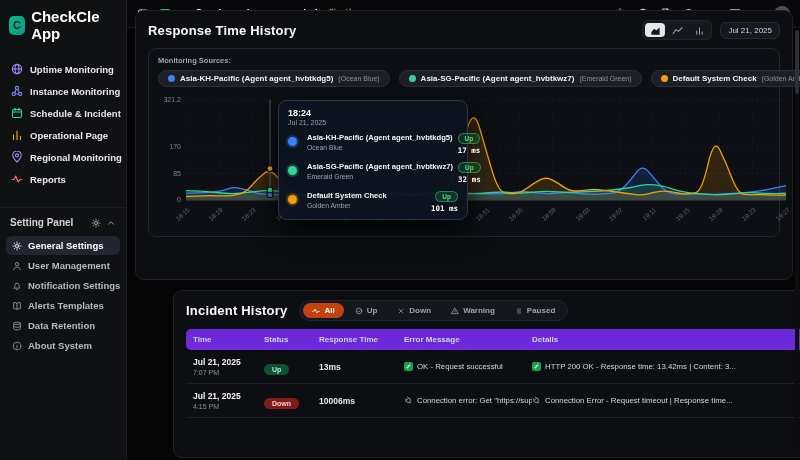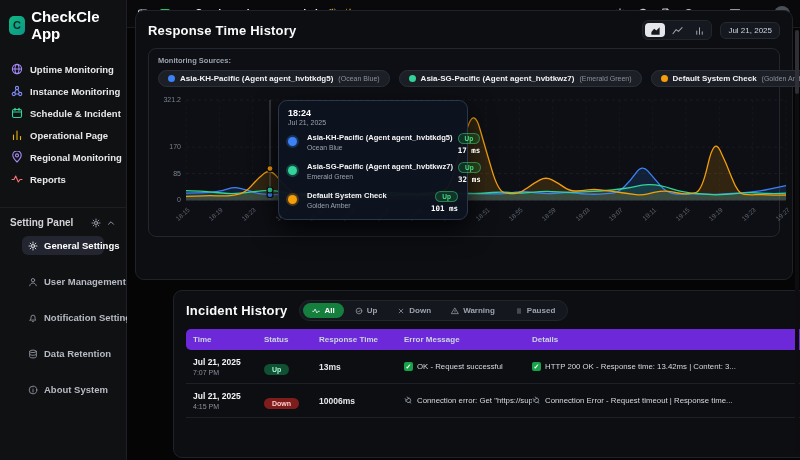--- a/index.html
+++ b/index.html
@@ -14,21 +14,21 @@
     color:#06281f; font-weight:bold; font-size:11px; display:flex; align-items:center; justify-content:center; }
   .logo-text { font-size:15px; font-weight:bold; color:#fff; }
   .nav { padding:8px 6px 4px; display:flex; flex-direction:column; gap:2px; }
   .nav-item { display:flex; align-items:flex-end; gap:7px; padding:4px 5px; border-radius:6px; cursor:pointer; }
   .nav-item .label { font-size:9.5px; font-weight:bold; color:#e8e8ea; white-space:nowrap; }
   .ic { display:inline-flex; align-items:center; justify-content:center; }
   .settings-header { display:flex; align-items:center; justify-content:space-between;
     padding:9px 10px 6px; margin-top:14px; border-top:1px solid #1c1e23; }
   .settings-header .sp-label { font-size:10px; font-weight:bold; color:#d4d4d8; }
   .sh-icons { display:flex; gap:5px; color:#9ca3af; }
-  .settings-list { padding:2px 22px; display:flex; flex-direction:column; gap:17px; }
+  .settings-list { padding:2px 6px; display:flex; flex-direction:column; gap:1px; }
   .set-item { display:flex; align-items:center; gap:6px; padding:4px 6px; border-radius:6px; color:#b6bac2; cursor:pointer; }
   .set-item .label { font-size:9.5px; font-weight:600; white-space:nowrap; }
   .set-item.active { background:#232630; color:#fff; }
   .set-item.active .label { color:#fff; }
 
   
   .main { flex:1; position:relative; background:#050506; }
   .topbar { height:28px; display:flex; align-items:center; gap:10px; padding:0 10px;
     background:#09090b; border-bottom:1px solid #191b1f; }
   .topbar .greeting { font-size:10px; font-weight:bold; color:#f4f4f5; margin-left:14px; }
@@ -82,21 +82,21 @@
   .tt-right { display:flex; flex-direction:column; align-items:flex-end; gap:2px; }
   .up-badge { font-size:6.5px; font-weight:bold; color:#4ade80; background:rgba(22,163,74,.22);
     border:1px solid rgba(74,222,128,.45); border-radius:999px; padding:1px 6px; }
   .tt-val { font-size:7.5px; font-weight:bold; color:#fff; font-family:"DejaVu Sans Mono", monospace; }
 
   
   .filter-group { display:flex; align-items:center; gap:2px; background:#14171d; border:1px solid #22252c;
     border-radius:999px; padding:2px 3px; margin-left:12px; }
   .f-btn { display:flex; align-items:center; gap:4px; font-size:8px; font-weight:600; color:#9ca3af;
     border-radius:999px; padding:3px 9px; cursor:pointer; }
-  .f-btn.active { background:#15803d; color:#fff; }
+  .f-btn.active { background:#c2410c; color:#fff; }
   .table { margin-top:8px; }
   .t-head { display:grid; grid-template-columns:71px 55px 85px 128px 1fr; background:#6d28d9;
     border-radius:5px; padding:6px 7px; }
   .t-head span { font-size:8px; font-weight:bold; color:#cbd5e1; }
   .t-row { display:grid; grid-template-columns:71px 55px 85px 128px 1fr; align-items:center;
     padding:7px 7px; border-bottom:1px solid #1d2027; cursor:pointer; }
   .cell-date { font-size:8.5px; font-weight:600; color:#f4f4f5; }
   .cell-sub { font-size:7px; color:#8b919c; margin-top:2px; }
   .status-pill { display:inline-block; font-size:7px; font-weight:bold; border-radius:999px; padding:2px 8px; }
   .status-pill.up { background:#0f5132; color:#a7f3d0; }
@@ -218,20 +218,29 @@
           <span class="label">User Management</span>
         </div>
         <div class="set-item">
           <span class="ic" style="color:#8b919c">
             <svg width="10" height="10" viewBox="0 0 12 12" fill="none" stroke="currentColor" stroke-width="1.1" stroke-linecap="round" stroke-linejoin="round">
               <path d="M2.5 8.5h7C8.6 7.6 8.4 6.8 8.4 5a2.4 2.4 0 0 0-4.8 0c0 1.8-.2 2.6-1.1 3.5z"></path>
               <path d="M5 10a1.1 1.1 0 0 0 2 0"></path>
             </svg>
           </span>
           <span class="label">Notification Settings</span>
+        </div>
+        <div class="set-item">
+          <span class="ic" style="color:#8b919c">
+            <svg width="10" height="10" viewBox="0 0 12 12" fill="none" stroke="currentColor" stroke-width="1.1" stroke-linecap="round" stroke-linejoin="round">
+              <path d="M6 2.8C5.3 2.1 4.3 1.8 2 1.8v7.4c2.3 0 3.3.3 4 1 .7-.7 1.7-1 4-1V1.8c-2.3 0-3.3.3-4 1z"></path>
+              <line x1="6" y1="2.8" x2="6" y2="10.2"></line>
+            </svg>
+          </span>
+          <span class="label">Alerts Templates</span>
         </div>
         <div class="set-item">
           <span class="ic" style="color:#8b919c">
             <svg width="10" height="10" viewBox="0 0 12 12" fill="none" stroke="currentColor" stroke-width="1.1" stroke-linecap="round" stroke-linejoin="round">
               <ellipse cx="6" cy="2.8" rx="4" ry="1.5"></ellipse>
               <path d="M2 2.8v6.4c0 .8 1.8 1.5 4 1.5s4-.7 4-1.5V2.8"></path>
               <path d="M2 6c0 .8 1.8 1.5 4 1.5S10 6.8 10 6"></path>
             </svg>
           </span>
           <span class="label">Data Retention</span>

